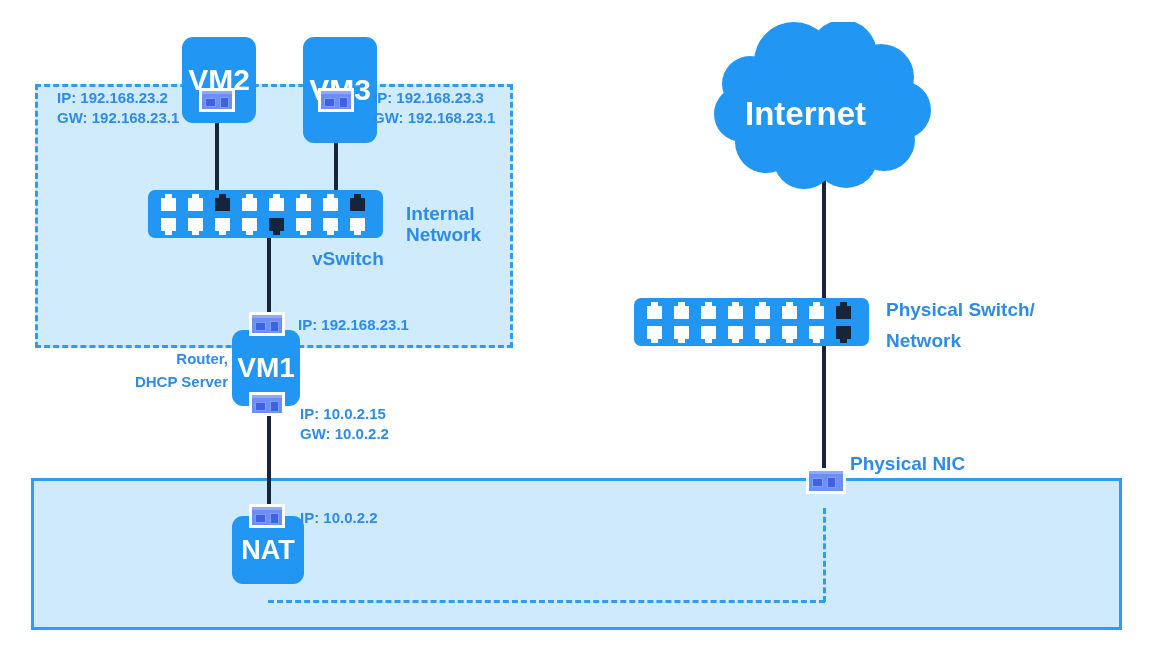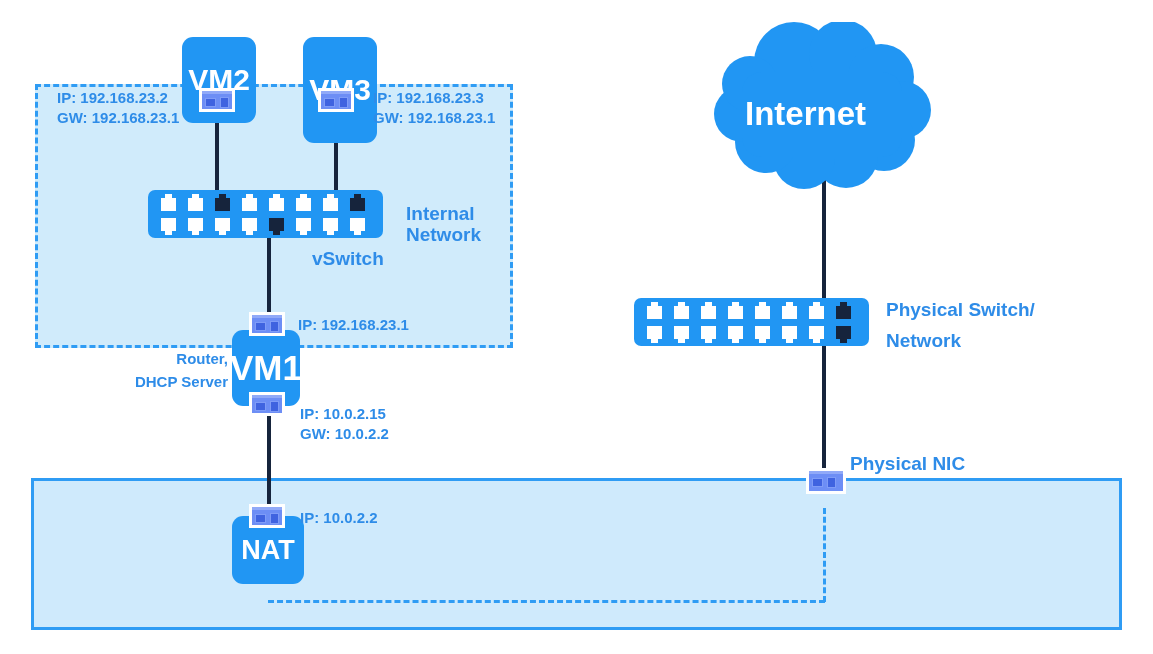--- a/index.html
+++ b/index.html
@@ -225,21 +225,21 @@
       <div class="port down" style="left: 94px; top: 28px;"></div>
       <div class="port down lit" style="left: 121px; top: 28px;"></div>
       <div class="port down" style="left: 148px; top: 28px;"></div>
       <div class="port down" style="left: 175px; top: 28px;"></div>
       <div class="port down" style="left: 202px; top: 28px;"></div>
     </div>
   <div class="lbl big" style="left:406px; top:200px;">Internal</div>
   <div class="lbl big" style="left:406px; top:221px;">Network</div>
   <div class="lbl big" style="left:312px; top:245px;">vSwitch</div>
 
-  <div class="node-box" style="left:232px; top:330px; width:68px; height:76px; font-size:35px;">
+  <div class="node-box" style="left:232px; top:330px; width:68px; height:76px; font-size:28px;">
     <span>VM1</span>
   </div>
   <div class="nic" style="left:249px; top:312px;">
     <div class="card">
         <div class="chip-a"></div>
         <div class="chip-b"></div>
       </div>
   </div>
   <div class="nic" style="left:249px; top:392px;">
     <div class="card">

